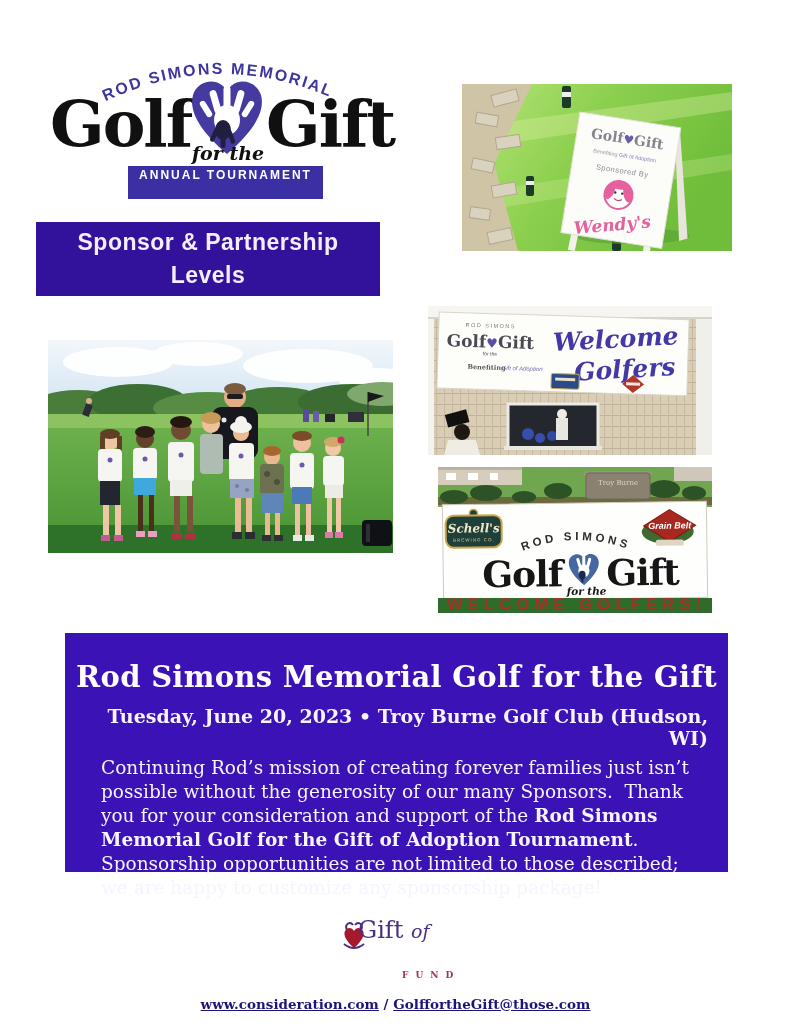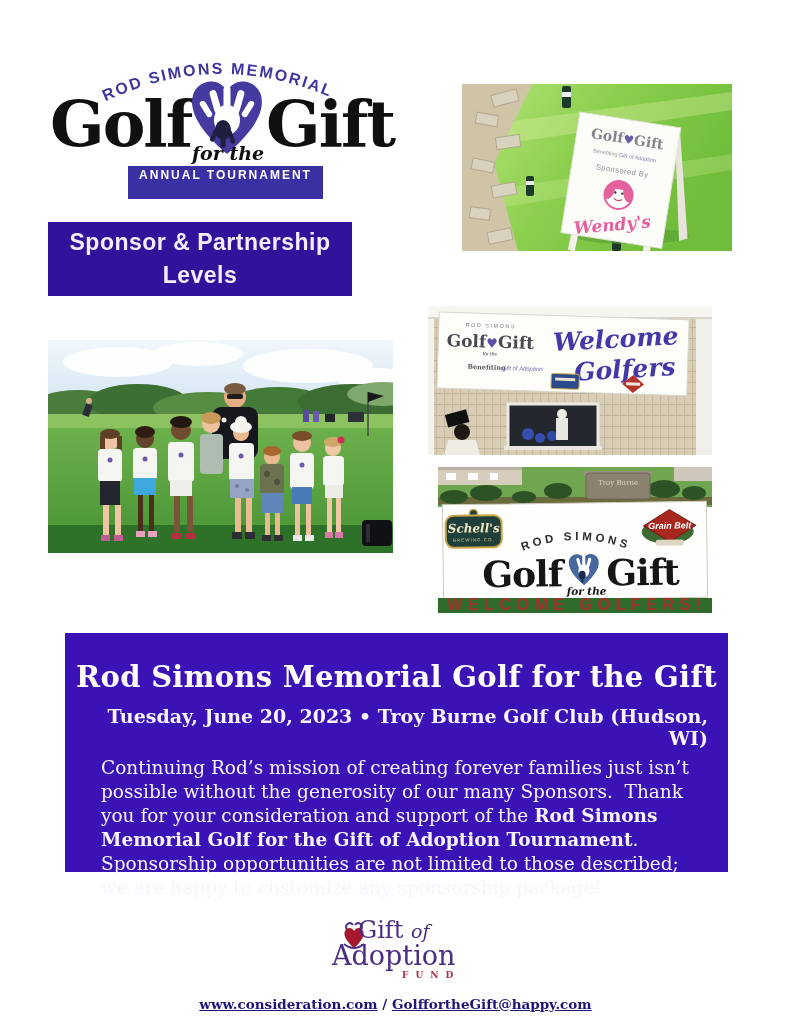--- a/index.html
+++ b/index.html
@@ -15,21 +15,21 @@
   .logo-gift{left:216px;}
   .logo-heart{position:absolute;left:136px;top:16px;width:82px;height:86px;}
   .logo-forthe{position:absolute;left:134px;top:84px;width:88px;text-align:center;
                font-family:"DejaVu Serif",serif;font-style:italic;font-weight:bold;
                font-size:19px;color:#101010;}
   .logo-banner{position:absolute;left:78px;top:108px;width:195px;height:33px;background:#3b2fa4;
                color:#ffffff;font-weight:bold;font-size:12px;letter-spacing:2px;text-align:center;
                line-height:19px;}
 
   
-  .sponsor-box{position:absolute;left:48px;top:222px;width:304px;height:74px;background:#33129b;
+  .sponsor-box{position:absolute;left:36px;top:222px;width:344px;height:74px;background:#33129b;
                color:#f4eefc;text-align:center;font-size:23px;font-weight:bold;
                letter-spacing:.5px;line-height:33px;padding-top:4px;box-sizing:border-box;}
 
   
   .photo{position:absolute;display:block;}
   .photo-wendys{left:462px;top:84px;width:270px;height:167px;}
   .photo-group{left:48px;top:340px;width:345px;height:213px;}
   .photo-welcome{left:428px;top:306px;width:284px;height:149px;}
   .photo-roadbanner{left:438px;top:467px;width:274px;height:146px;}
 
@@ -409,21 +409,20 @@
   </div>
 
   <div class="adoption-logo">
     <svg class="adoption-icon" viewBox="0 0 28 32">
       <path d="M7 9 C4 3 10 0 13 4" stroke="#4b2e83" stroke-width="2" fill="none"></path>
       <path d="M21 9 C24 3 18 0 15 4" stroke="#4b2e83" stroke-width="2" fill="none"></path>
       <path d="M14 27 C6 20 3 14 5 10 C7 6 12 6 14 10 C16 6 21 6 23 10 C25 14 22 20 14 27 Z" fill="#a5182e"></path>
       <path d="M4 23 Q14 31 24 23" stroke="#4b2e83" stroke-width="2" fill="none"></path>
     </svg>
     <div class="adoption-gift"><span>Gift</span> <span class="of">of</span></div>
-    <div class="adoption-word">Adoption</div>
     <div class="adoption-fund">FUND</div>
   </div>
 
   <div class="footer">
-    <span class="lnk">www.consideration.com</span><span> / </span><span class="lnk">GolffortheGift@happy.com</span>
+    <span class="lnk">www.consideration.com</span><span> / </span><span class="lnk">GolffortheGift@those.com</span>
   </div>
 
 </div>
 
 </body></html>

